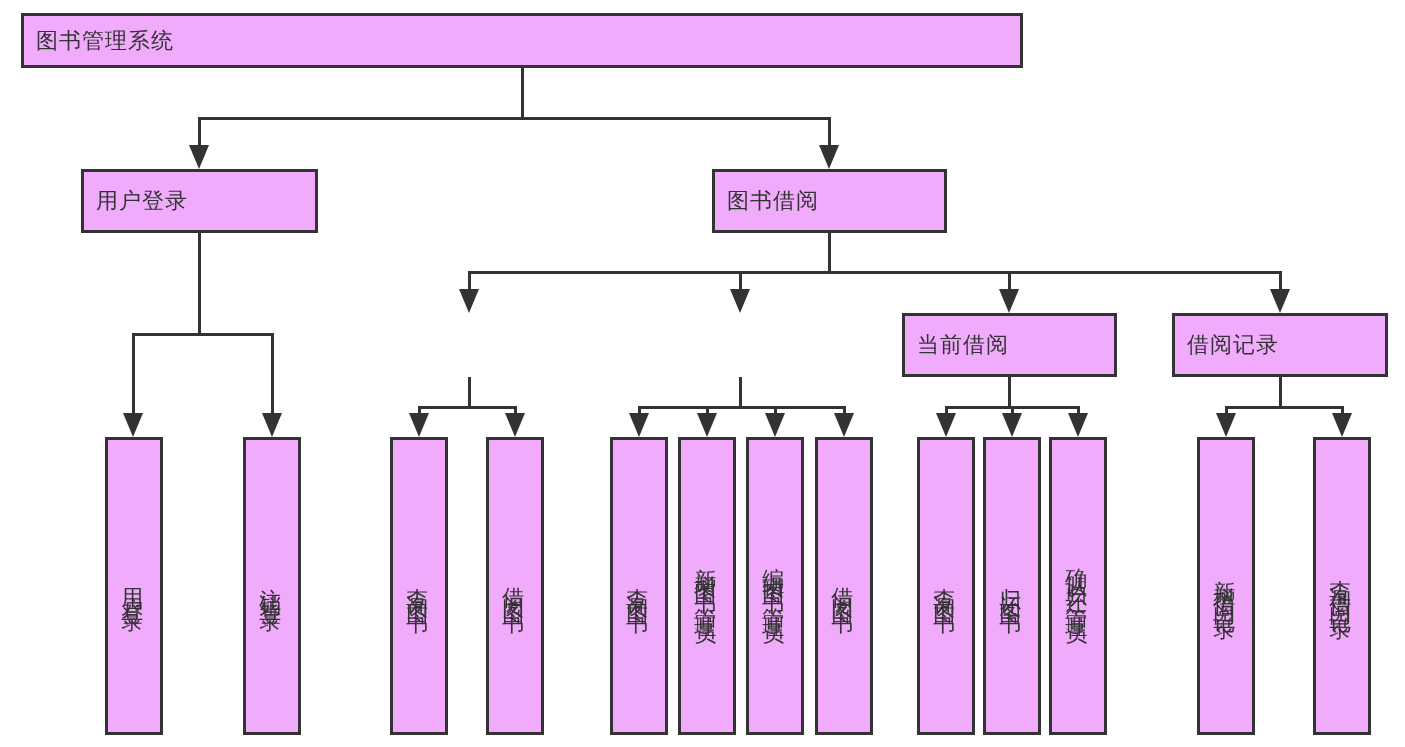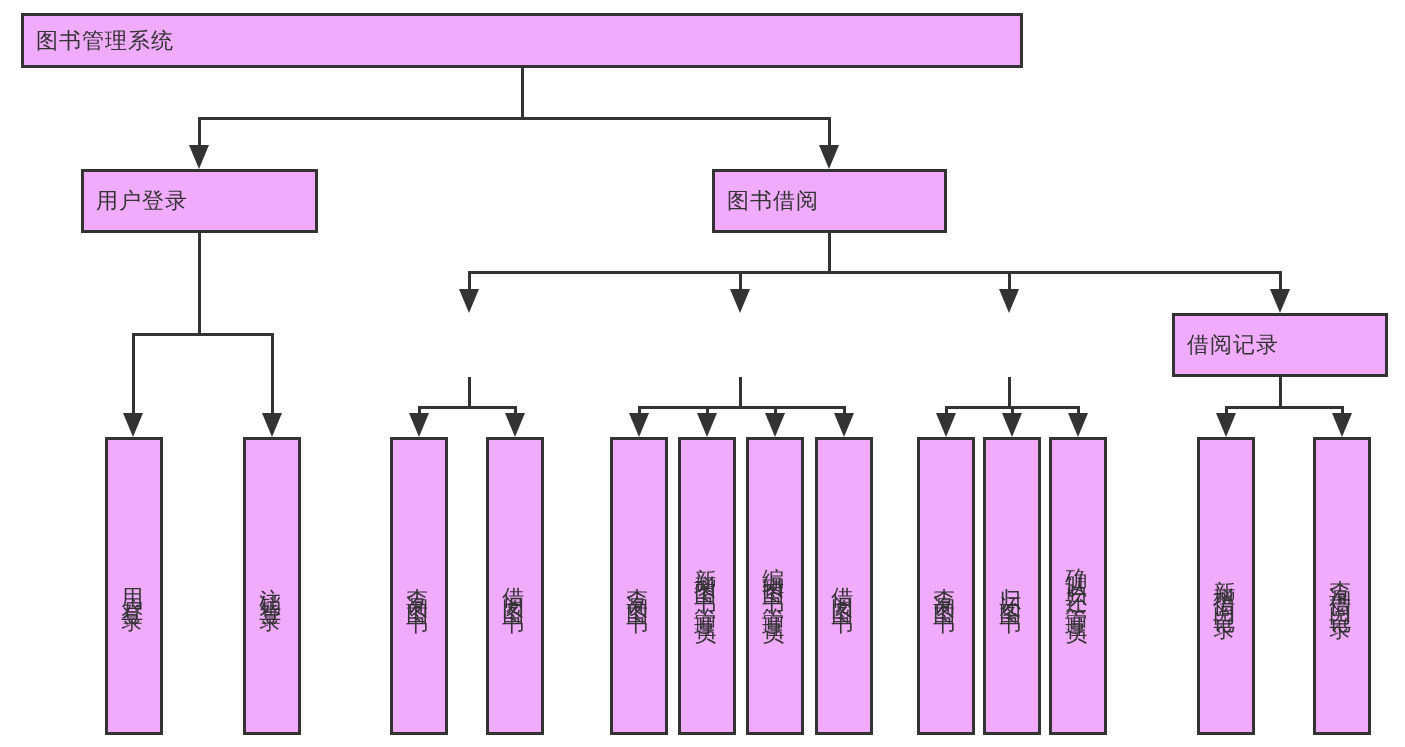--- a/index.html
+++ b/index.html
@@ -72,20 +72,23 @@
     <span>图书管理系统</span>
   </div>
 
   <div class="box hnode" style="left:81px;top:169px;width:237px;height:64px">
     <span>用户登录</span>
   </div>
   <div class="box hnode" style="left:712px;top:169px;width:235px;height:64px">
     <span>图书借阅</span>
   </div>
 
+  <div class="box hnode" style="left:902px;top:313px;width:215px;height:64px">
+    <span>当前借阅</span>
+  </div>
   <div class="box hnode" style="left:1172px;top:313px;width:216px;height:64px">
     <span>借阅记录</span>
   </div>
 
   <div class="box leaf" style="left:105px;top:437px;width:58px;height:298px">
     <span>用户登录</span>
   </div>
   <div class="box leaf" style="left:243px;top:437px;width:58px;height:298px">
     <span>注销登录</span>
   </div>

